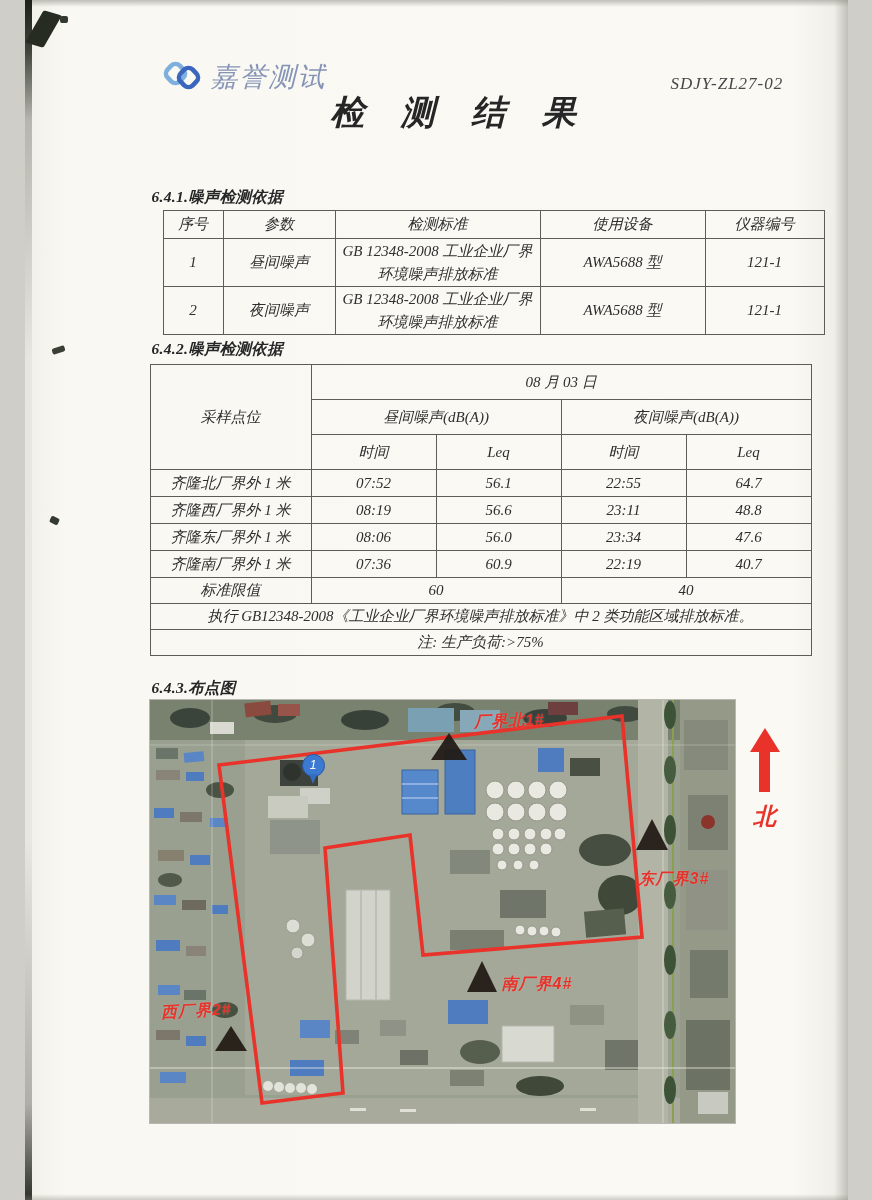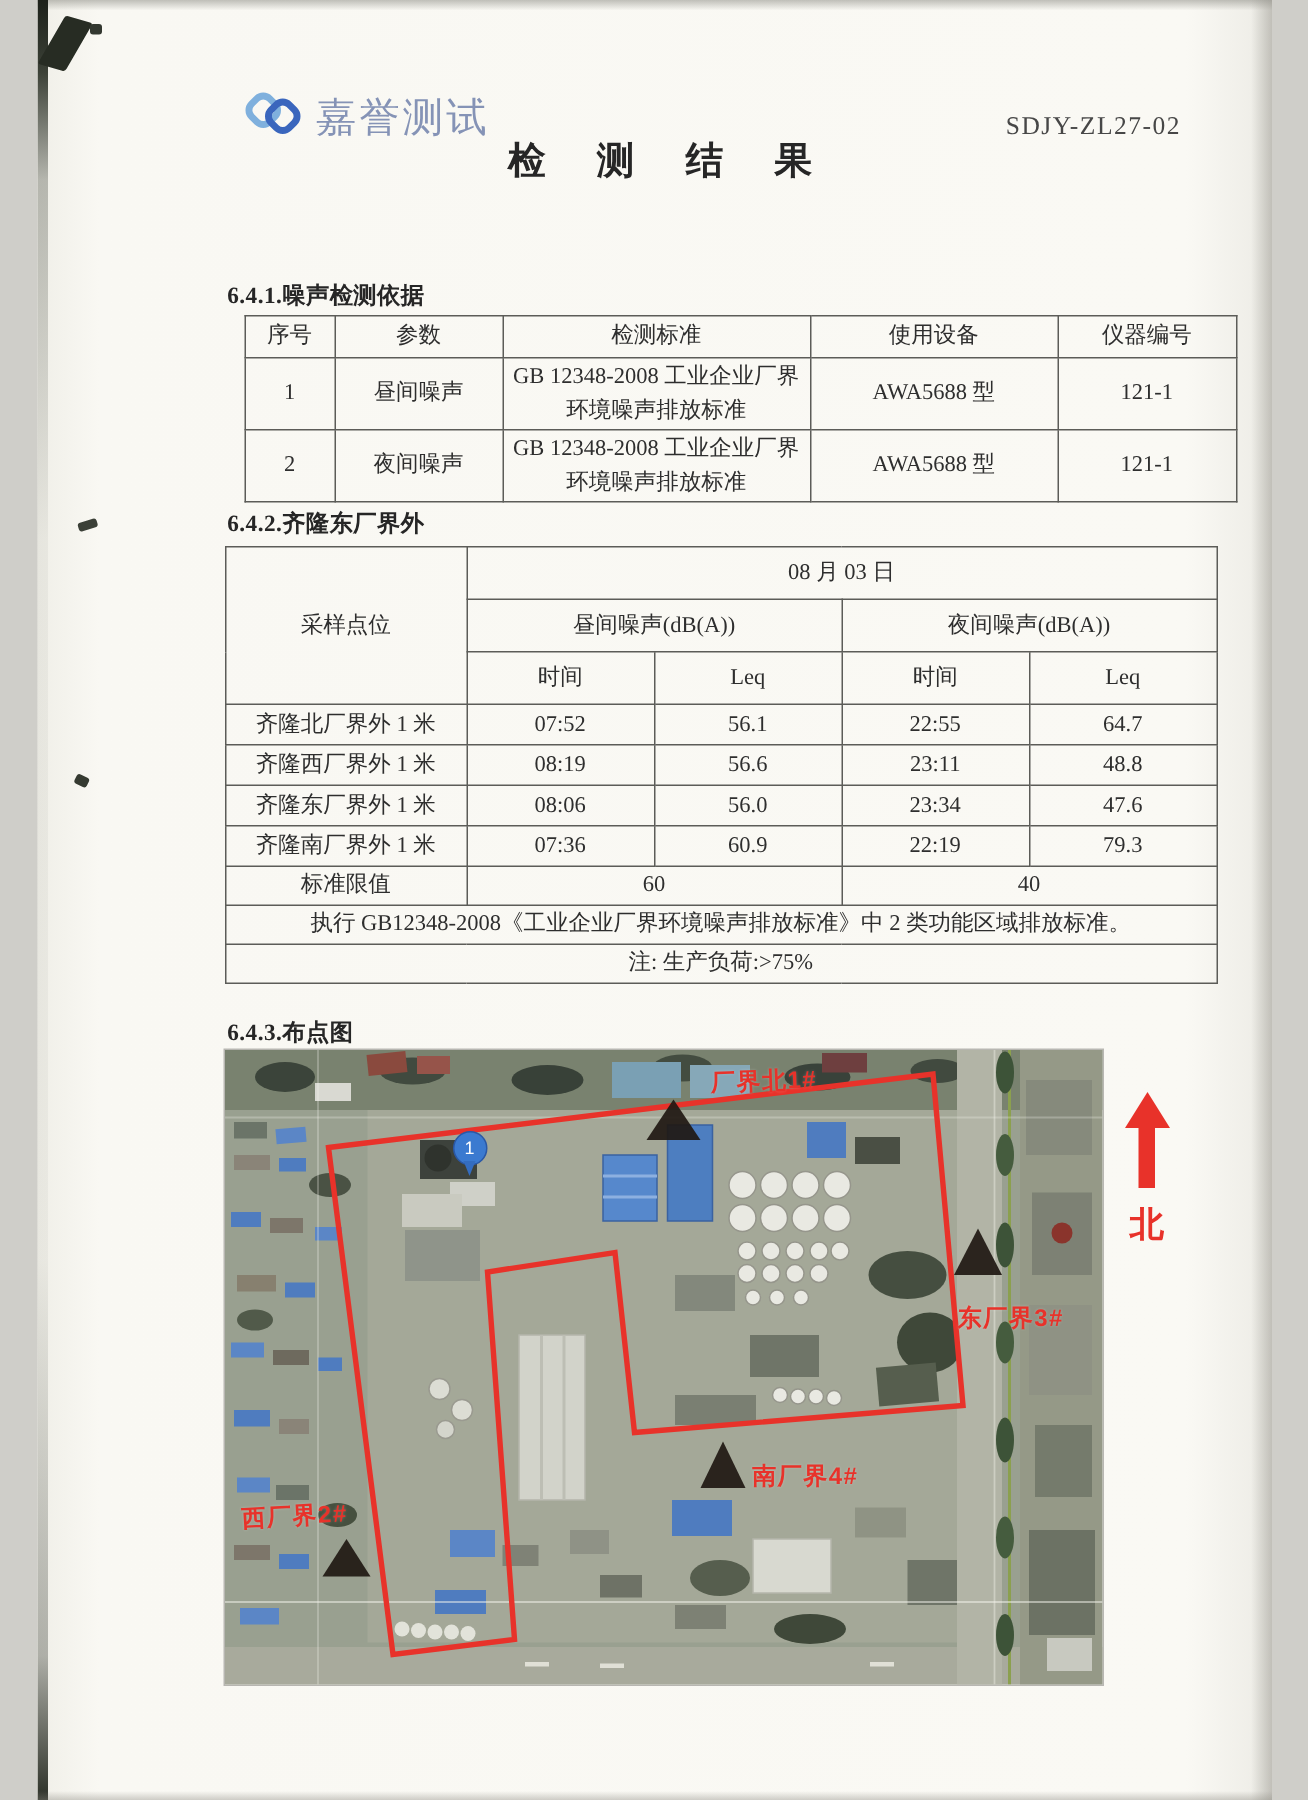--- a/index.html
+++ b/index.html
@@ -1,19 +1,19 @@
 <!DOCTYPE html>
 <html><head>
 <meta charset="utf-8">
 <style>
   html,body{margin:0;padding:0;background:#cfcec9;}
   .page{
     position:relative;width:823px;height:1200px;margin:0 auto;overflow:hidden;
     background:linear-gradient(90deg,#f0efe8 0,#f9f8f3 5%,#faf9f4 93%,#ecebe5 100%);
-    font-family:"Liberation Serif","DejaVu Serif",serif;color:#2f2f2f;
+    font-family:"Liberation Serif","DejaVu Serif",serif;color:#2f2f2f;font-style:italic;
   }
   
   .edge-left{position:absolute;left:0;top:0;width:7px;height:100%;
     background:linear-gradient(180deg,#1d211a 0%,#3c4137 4%,rgba(70,74,64,.35) 10%,rgba(70,74,64,.06) 30%,rgba(70,74,64,.05) 70%,rgba(50,54,46,.35) 92%,#2c3027 100%);}
   .edge-top{position:absolute;left:0;top:0;width:100%;height:7px;background:linear-gradient(180deg,rgba(120,120,112,.45),rgba(120,120,112,0));}
   .edge-right{position:absolute;right:0;top:0;width:14px;height:100%;background:linear-gradient(90deg,rgba(150,148,140,0),rgba(150,148,140,.5));}
   .edge-bottom{position:absolute;left:0;bottom:0;width:100%;height:6px;background:linear-gradient(0deg,rgba(140,138,130,.4),rgba(140,138,130,0));}
   .speck{position:absolute;background:#272c23;}
   .speck-a{left:9px;top:11px;width:19px;height:36px;transform:rotate(16deg) skewX(-14deg);border-radius:2px;}
   .speck-b{left:35px;top:16px;width:8px;height:7px;border-radius:2px;background:#333830;}
@@ -23,22 +23,22 @@
   .stamp{position:absolute;opacity:.75;}
   .stamp-1{left:838px;top:497px;width:30px;height:64px;transform:rotate(10deg);
     background:repeating-linear-gradient(14deg,rgba(213,88,94,0) 0 4px,rgba(213,88,94,.6) 4px 7px,rgba(213,88,94,.12) 7px 13px);border-radius:3px;}
   .stamp-2{left:842px;top:594px;width:26px;height:68px;transform:rotate(-6deg);
     background:repeating-linear-gradient(-12deg,rgba(213,88,94,0) 0 5px,rgba(213,88,94,.55) 5px 8px,rgba(213,88,94,.1) 8px 14px);border-radius:3px;}
 
   
   .logo-row{position:absolute;left:136px;top:56px;display:flex;align-items:center;gap:8px;}
   .logo-text{font-size:27px;color:#8593b6;letter-spacing:2px;}
   .doc-code{position:absolute;left:646px;top:74px;font-size:17px;color:#474747;letter-spacing:1px;text-align:right;}
-  .title{position:absolute;left:87px;top:90px;width:657px;text-align:center;
-    font-size:25px;font-weight:bold;letter-spacing:14px;color:#262626;text-indent:14px;}
+  .title{position:absolute;left:100px;top:90px;width:657px;text-align:center;
+    font-size:34px;font-weight:bold;letter-spacing:14px;color:#262626;text-indent:14px;}
   .head-rule{position:absolute;left:100px;top:128px;width:658px;height:23px;
     border-bottom:2px solid #3e3e3c;display:flex;justify-content:space-between;align-items:flex-end;
     font-size:16px;color:#343434;padding-bottom:1px;}
   .head-rule .right{letter-spacing:1px;}
 
   .sec{position:absolute;left:127px;font-size:15.5px;font-weight:bold;color:#262626;letter-spacing:.3px;}
   .sec-64{top:162px;} .sec-641{top:187px;} .sec-642{top:339px;} .sec-643{top:678px;}
 
   table{border-collapse:collapse;table-layout:fixed;font-size:15px;color:#2e2e2e;}
   td,th{border:1px solid #5c5c58;text-align:center;vertical-align:middle;font-weight:normal;padding:1px 3px;line-height:1.5;}
@@ -128,21 +128,21 @@
     <tr class="drow">
       <td>2</td>
       <td>夜间噪声</td>
       <td>GB 12348-2008 工业企业厂界环境噪声排放标准</td>
       <td>AWA5688 型</td>
       <td>121-1</td>
     </tr>
   </tbody>
     </table>
 
-  <div class="sec sec-642">6.4.2.齐隆东厂界外</div>
+  <div class="sec sec-642">6.4.2.噪声检测依据</div>
 
   <table class="tbl-result">
     <colgroup>
         <col style="width:161px">
         <col style="width:125px">
         <col style="width:125px">
         <col style="width:125px">
         <col style="width:125px">
       </colgroup>
     <tbody>
@@ -179,21 +179,21 @@
       <td>08:06</td>
       <td>56.0</td>
       <td>23:34</td>
       <td>47.6</td>
     </tr>
     <tr class="drow">
       <td>齐隆南厂界外 1 米</td>
       <td>07:36</td>
       <td>60.9</td>
       <td>22:19</td>
-      <td>79.3</td>
+      <td>40.7</td>
     </tr>
     <tr class="srow">
       <td>标准限值</td>
       <td colspan="2">60</td>
       <td colspan="2">40</td>
     </tr>
     <tr class="srow">
       <td colspan="5">执行 GB12348-2008《工业企业厂界环境噪声排放标准》中 2 类功能区域排放标准。</td>
     </tr>
     <tr class="srow">

